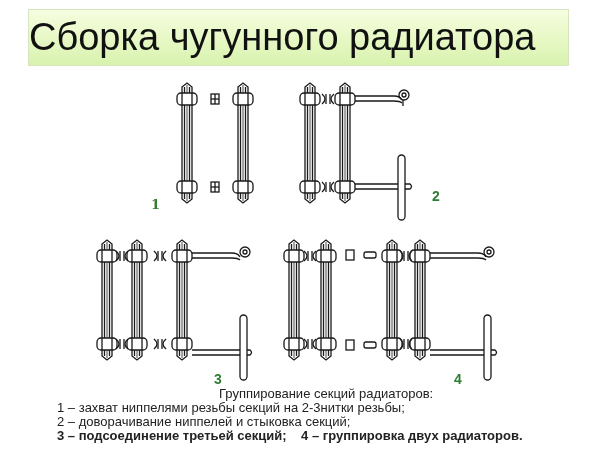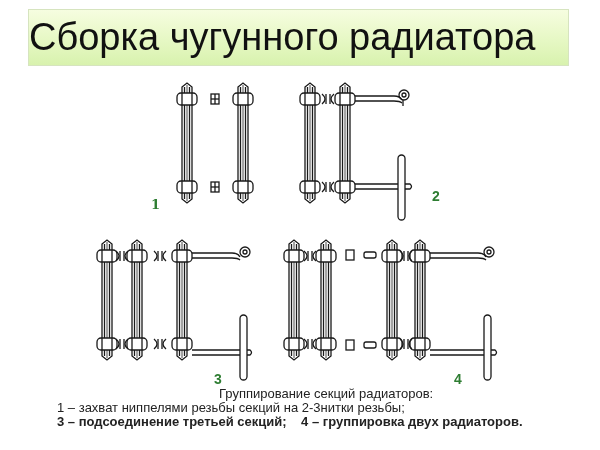--- a/index.html
+++ b/index.html
@@ -114,14 +114,15 @@
 </svg>
 
 <span class="fig-label" style="left:151px; top:197px;">1</span>
 <span class="fig-label sans" style="left:432px; top:188px;">2</span>
 <span class="fig-label sans" style="left:214px; top:371px;">3</span>
 <span class="fig-label sans" style="left:454px; top:371px;">4</span>
 
 <div class="caption">
   <div class="head">Группирование секций радиаторов:</div>
   <div class="line">1 – захват ниппелями резьбы секций на 2-3нитки резьбы;</div>
+  <div class="line">2 – доворачивание ниппелей и стыковка секций;</div>
   <div class="line" style="white-space:pre;font-weight:bold;">3 – подсоединение третьей секций;    4 – группировка двух радиаторов.</div>
 </div>
 
 </body></html>

